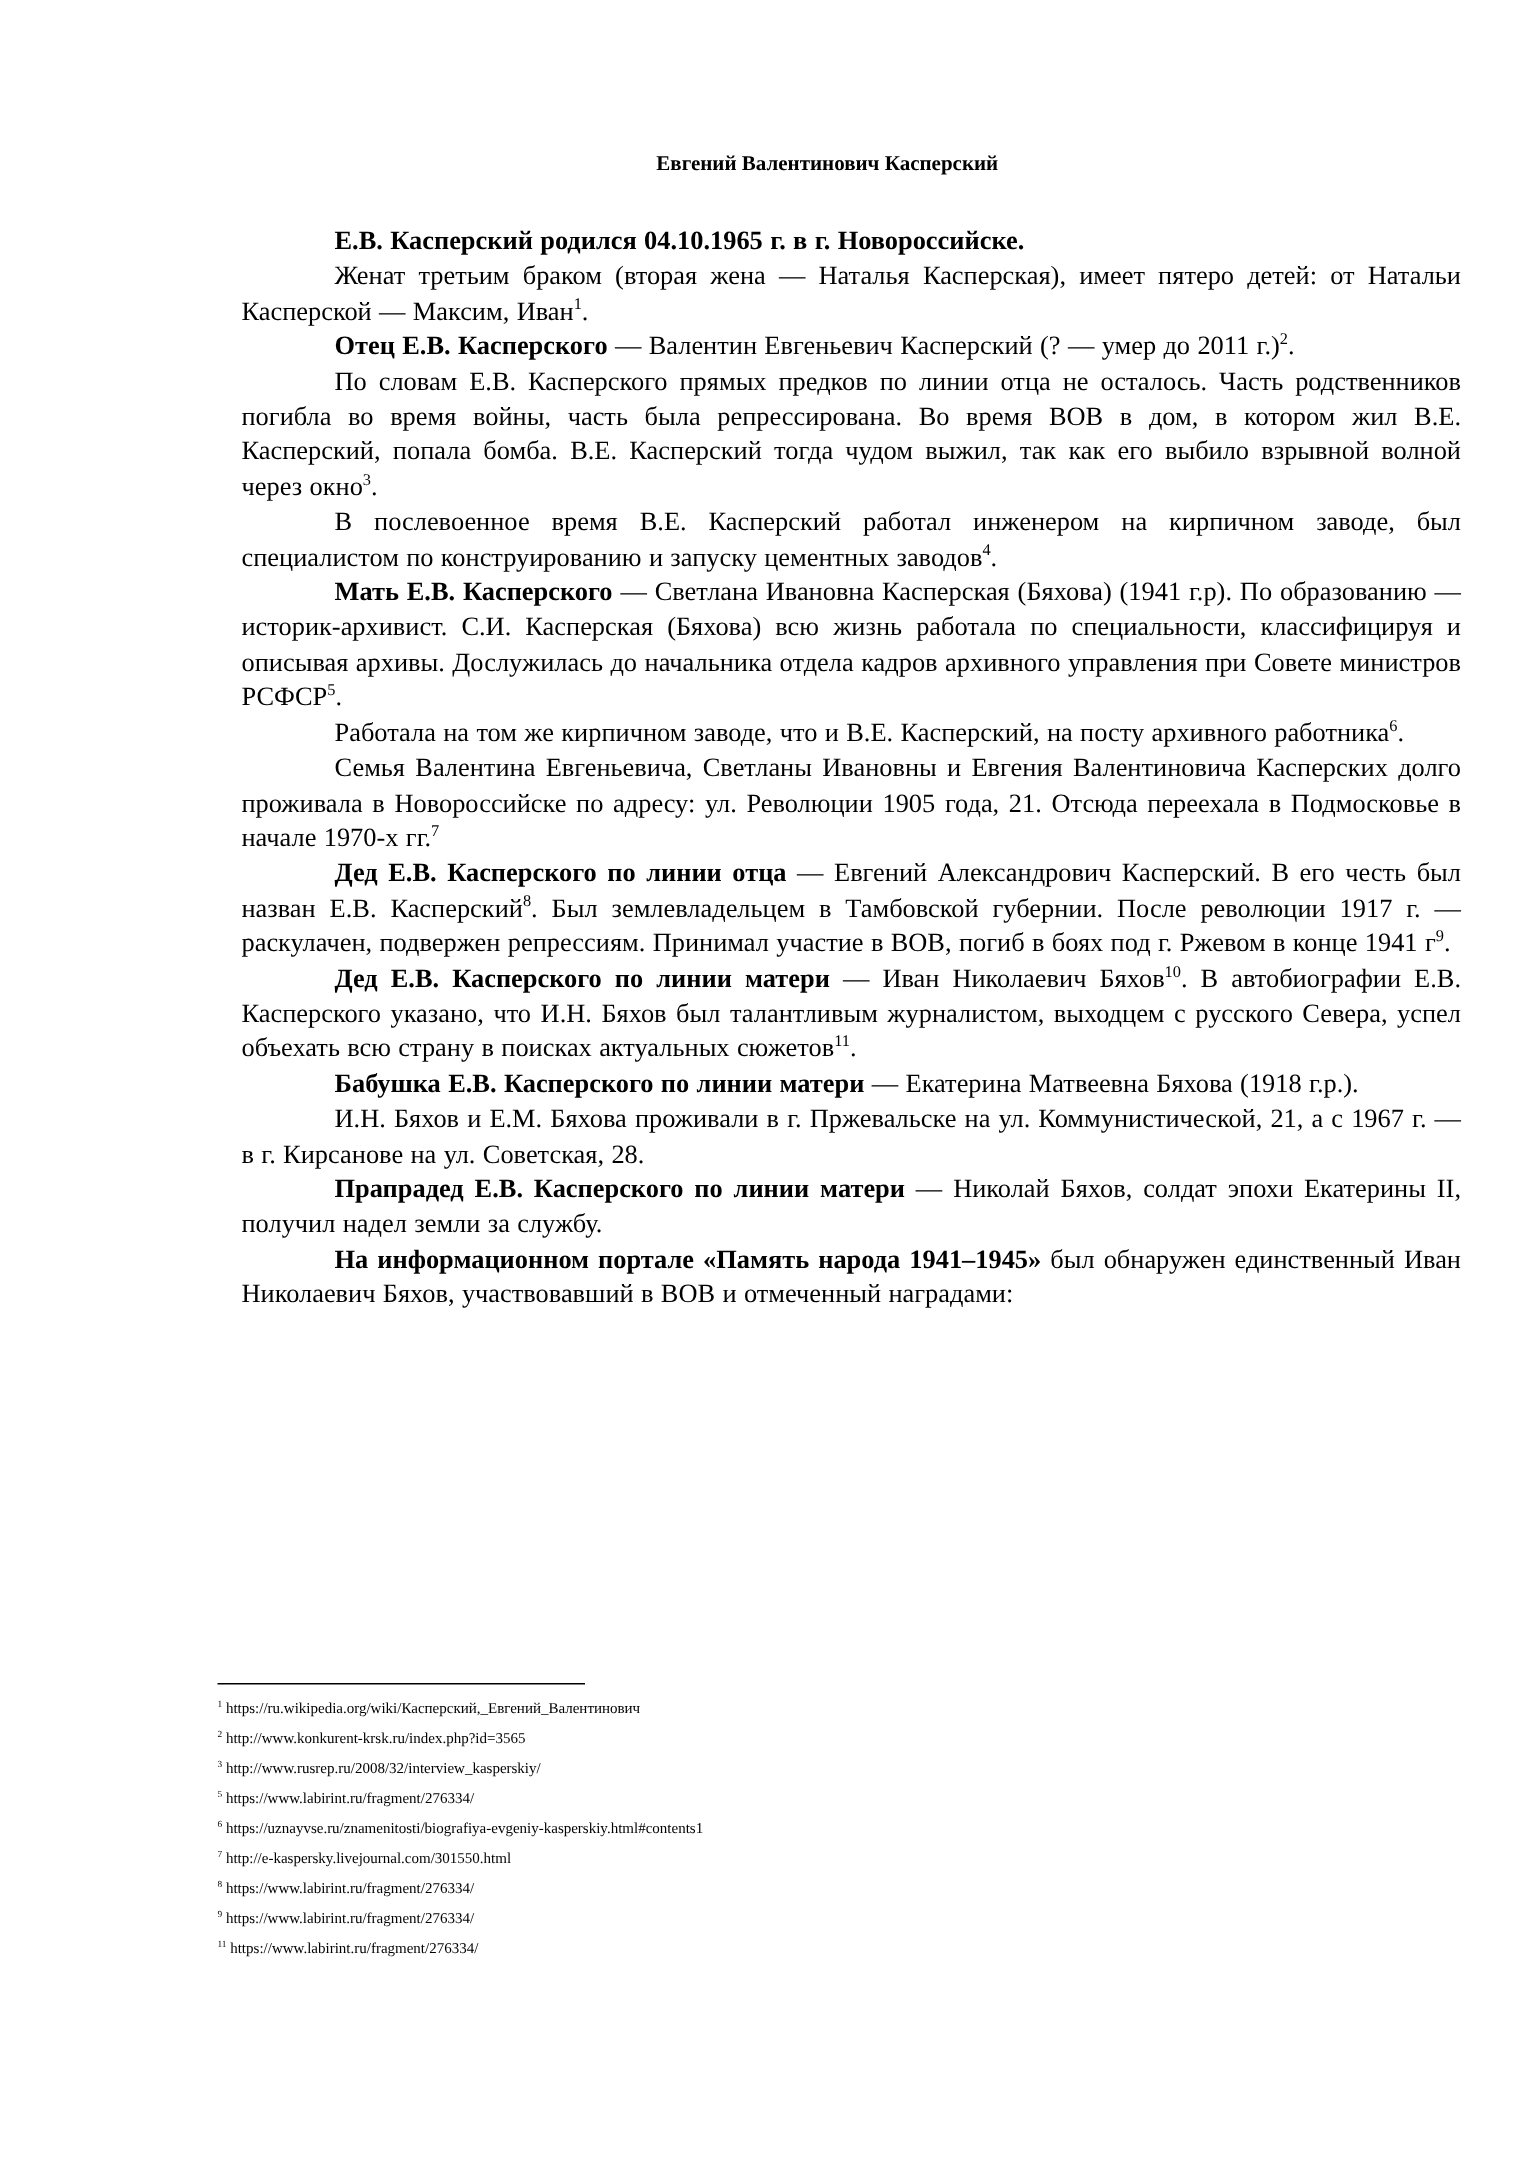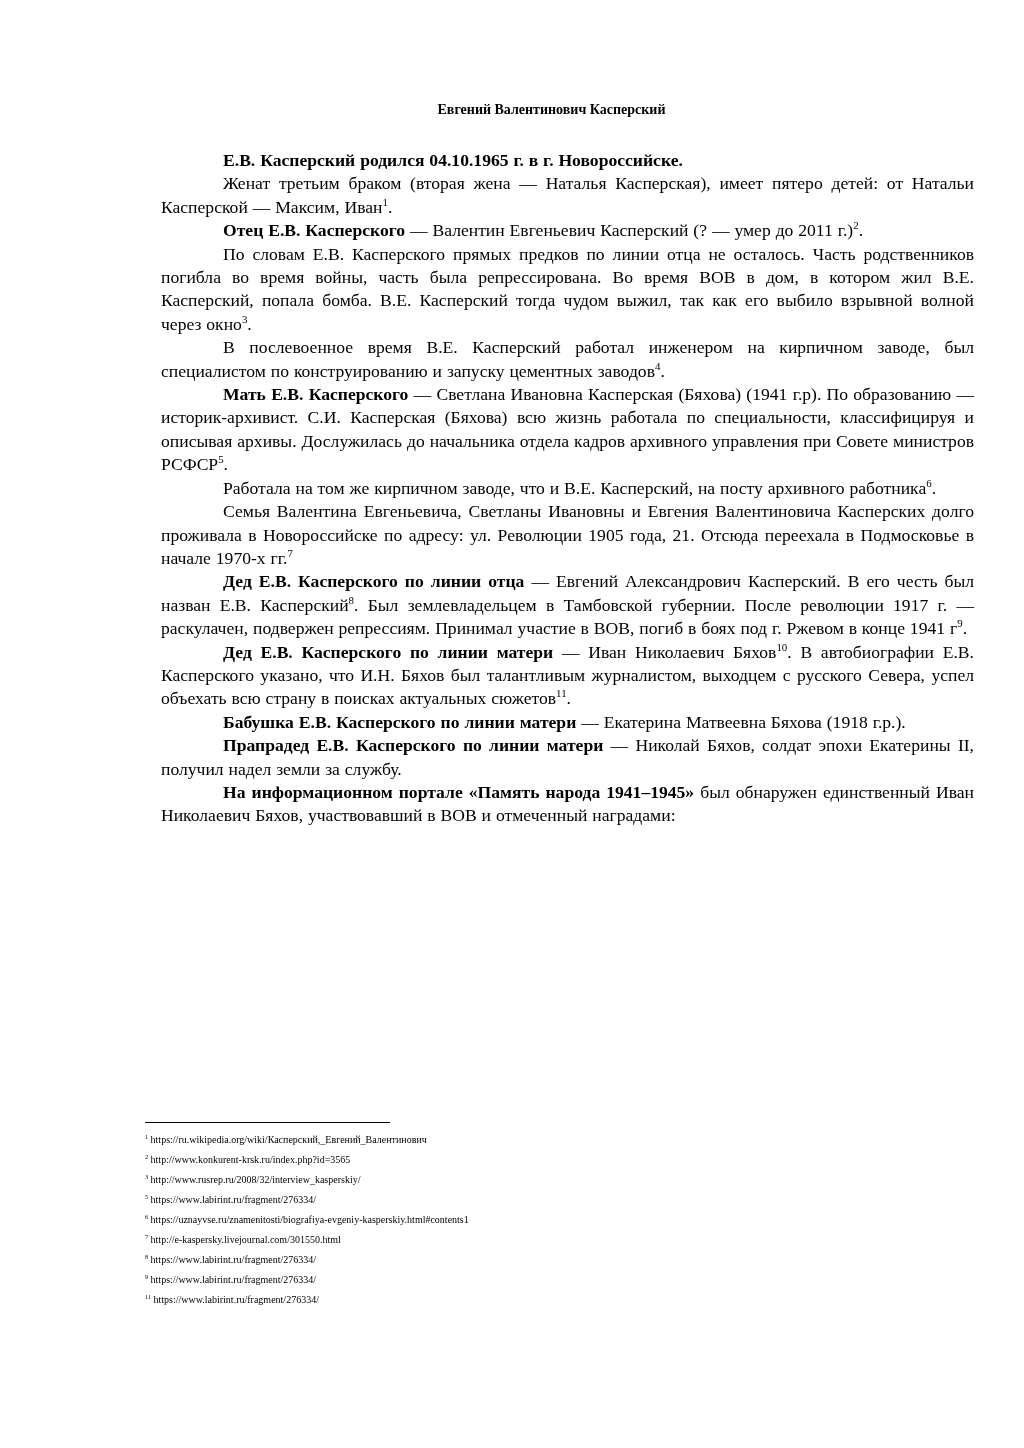--- a/index.html
+++ b/index.html
@@ -73,20 +73,21 @@
       <p class="para"><span>Женат третьим браком (вторая жена — Наталья Касперская), имеет пятеро детей: от Натальи Касперской — Максим, Иван</span><sup>1</sup><span>.</span></p>
       <p class="para"><span class="b">Отец Е.В. Касперского</span><span> — Валентин Евгеньевич Касперский (? — умер до 2011 г.)</span><sup>2</sup><span>.</span></p>
       <p class="para"><span>По словам Е.В. Касперского прямых предков по линии отца не осталось. Часть родственников погибла во время войны, часть была репрессирована. Во время ВОВ в дом, в котором жил В.Е. Касперский, попала бомба. В.Е. Касперский тогда чудом выжил, так как его выбило взрывной волной через окно</span><sup>3</sup><span>.</span></p>
       <p class="para"><span>В послевоенное время В.Е. Касперский работал инженером на кирпичном заводе, был специалистом по конструированию и запуску цементных заводов</span><sup>4</sup><span>.</span></p>
       <p class="para"><span class="b">Мать Е.В. Касперского</span><span> — Светлана Ивановна Касперская (Бяхова) (1941 г.р). По образованию — историк-архивист. С.И. Касперская (Бяхова) всю жизнь работала по специальности, классифицируя и описывая архивы. Дослужилась до начальника отдела кадров архивного управления при Совете министров РСФСР</span><sup>5</sup><span>.</span></p>
       <p class="para"><span>Работала на том же кирпичном заводе, что и В.Е. Касперский, на посту архивного работника</span><sup>6</sup><span>.</span></p>
       <p class="para"><span>Семья Валентина Евгеньевича, Светланы Ивановны и Евгения Валентиновича Касперских долго проживала в Новороссийске по адресу: ул. Революции 1905 года, 21. Отсюда переехала в Подмосковье в начале 1970-х гг.</span><sup>7</sup></p>
       <p class="para"><span class="b">Дед Е.В. Касперского по линии отца</span><span> — Евгений Александрович Касперский. В его честь был назван Е.В. Касперский</span><sup>8</sup><span>. Был землевладельцем в Тамбовской губернии. После революции 1917 г. — раскулачен, подвержен репрессиям. Принимал участие в ВОВ, погиб в боях под г. Ржевом в конце 1941 г</span><sup>9</sup><span>.</span></p>
       <p class="para"><span class="b">Дед Е.В. Касперского по линии матери</span><span> — Иван Николаевич Бяхов</span><sup>10</sup><span>. В автобиографии Е.В. Касперского указано, что И.Н. Бяхов был талантливым журналистом, выходцем с русского Севера, успел объехать всю страну в поисках актуальных сюжетов</span><sup>11</sup><span>.</span></p>
       <p class="para"><span class="b">Бабушка Е.В. Касперского по линии матери</span><span> — Екатерина Матвеевна Бяхова (1918 г.р.).</span></p>
+      <p class="para"><span>И.Н. Бяхов и Е.М. Бяхова проживали в г. Пржевальске на ул. Коммунистической, 21, а с 1967 г. — в г. Кирсанове на ул. Советская, 28.</span></p>
       <p class="para"><span class="b">Прапрадед Е.В. Касперского по линии матери</span><span> — Николай Бяхов, солдат эпохи Екатерины II, получил надел земли за службу.</span></p>
       <p class="para"><span class="b">На информационном портале «Память народа 1941–1945»</span><span> был обнаружен единственный Иван Николаевич Бяхов, участвовавший в ВОВ и отмеченный наградами:</span></p>
     </div>
   <div class="footnotes">
     <div class="fn-sep"></div>
     <div>
         <div class="footnote"><sup>1</sup><span> https://ru.wikipedia.org/wiki/Касперский,_Евгений_Валентинович</span></div>
         <div class="footnote"><sup>2</sup><span> http://www.konkurent-krsk.ru/index.php?id=3565</span></div>
         <div class="footnote"><sup>3</sup><span> http://www.rusrep.ru/2008/32/interview_kasperskiy/</span></div>
         <div class="footnote"><sup>5</sup><span> https://www.labirint.ru/fragment/276334/</span></div>

